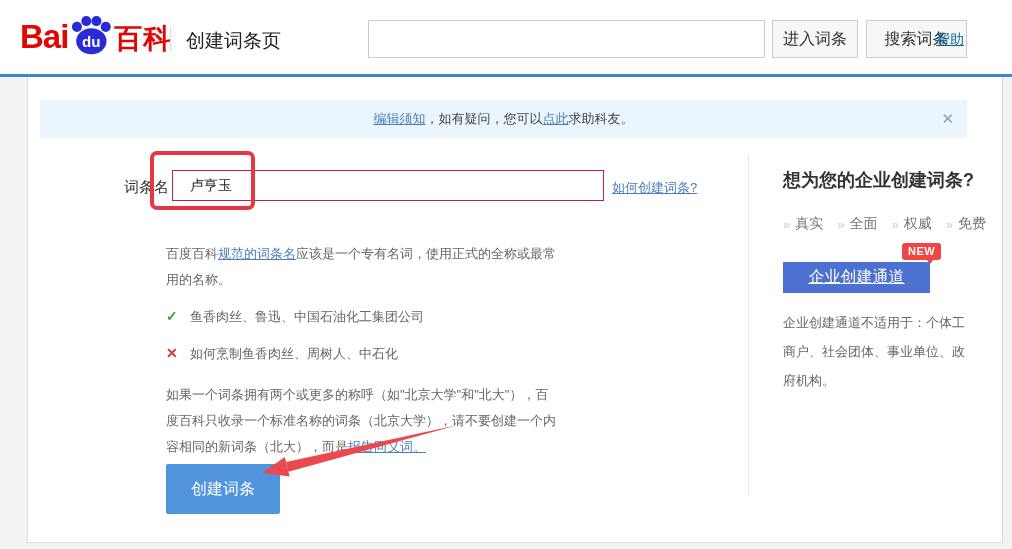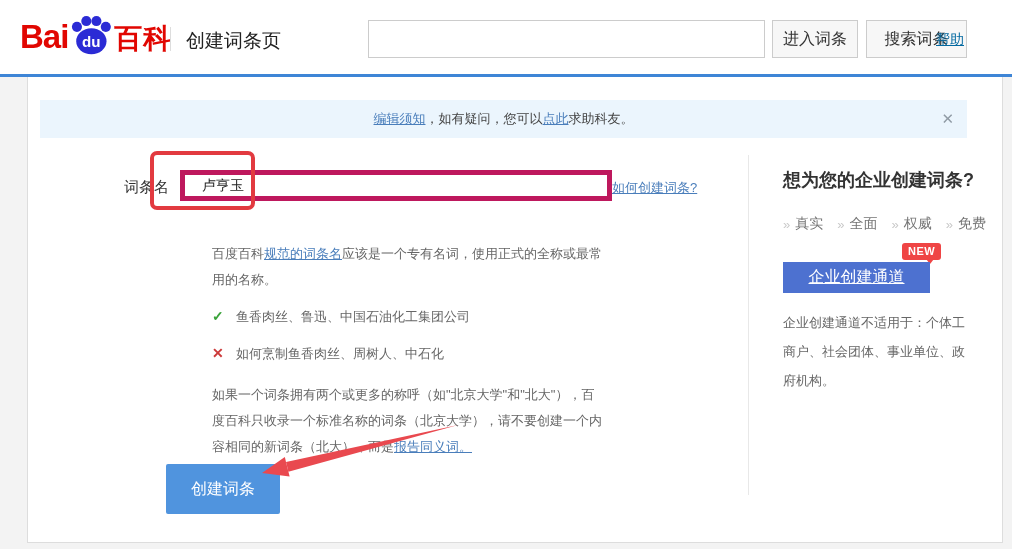--- a/index.html
+++ b/index.html
@@ -26,26 +26,26 @@
   .hd-help { position:absolute; left:936px; top:31px; font-size:14px; color:#0369a1; text-decoration:underline; cursor:pointer; }
   .accent-line { position:absolute; left:0; top:74px; width:1012px; height:3px; background:#3e85d6; }
   
   .card { position:absolute; left:27px; top:77px; width:976px; height:466px; background:#fff; border:1px solid #ddd; border-top:none; }
   
   .notice { position:absolute; left:40px; top:100px; width:927px; height:38px; background:#ebf5fd; display:flex; align-items:center; justify-content:center; font-size:13px; color:#444; }
   .notice a, .link { color:#4a7ebb; text-decoration:underline; cursor:pointer; }
   .notice-close { position:absolute; right:13px; top:10px; font-size:15px; color:#909ba5; cursor:pointer; line-height:18px; }
   
   .entry-label { position:absolute; left:95px; top:178px; font-size:15px; color:#333;margin-left:29px; }
-  .entry-input { position:absolute; left:180px; top:170px; width:432px; height:31px; border:5px solid #be185d; padding:0 6px 0 17px; font-size:14px; color:#222; outline:none; font-family:inherit; }
+  .entry-input { position:absolute; left:172px; top:170px; width:432px; height:31px; border:1px solid #be185d; padding:0 6px 0 17px; font-size:14px; color:#222; outline:none; font-family:inherit; }
   .howto-link { position:absolute; left:612px; top:179px; font-size:13px; }
   
   .red-box { position:absolute; left:150px; top:151px; width:105px; height:59px; border:4px solid #e23a40; border-radius:7px; pointer-events:none; }
   
-  .guidelines { position:absolute; left:166px; top:241px; width:392px; font-size:13px; color:#666; line-height:26px;margin-left:46px; }
+  .guidelines { position:absolute; left:166px; top:241px; width:392px; font-size:13px; color:#666; line-height:26px; }
   .example-row { margin-top:11px; display:flex; align-items:flex-start; }
   .mark { width:24px; font-weight:bold; font-size:14px; line-height:25px; }
   .mark-good { color:#3aa33a; }
   .mark-bad  { color:#cc3a3a; }
   .synonym-p { margin-top:15px; }
   
   .create-btn { position:absolute; left:166px; top:464px; width:114px; height:50px; background:#5094de; border:none; color:#fff; font-size:16px; cursor:pointer; font-family:inherit; border-radius:2px; }
   
   .red-arrow { position:absolute; left:250px; top:415px; width:220px; height:80px; pointer-events:none; }
   

